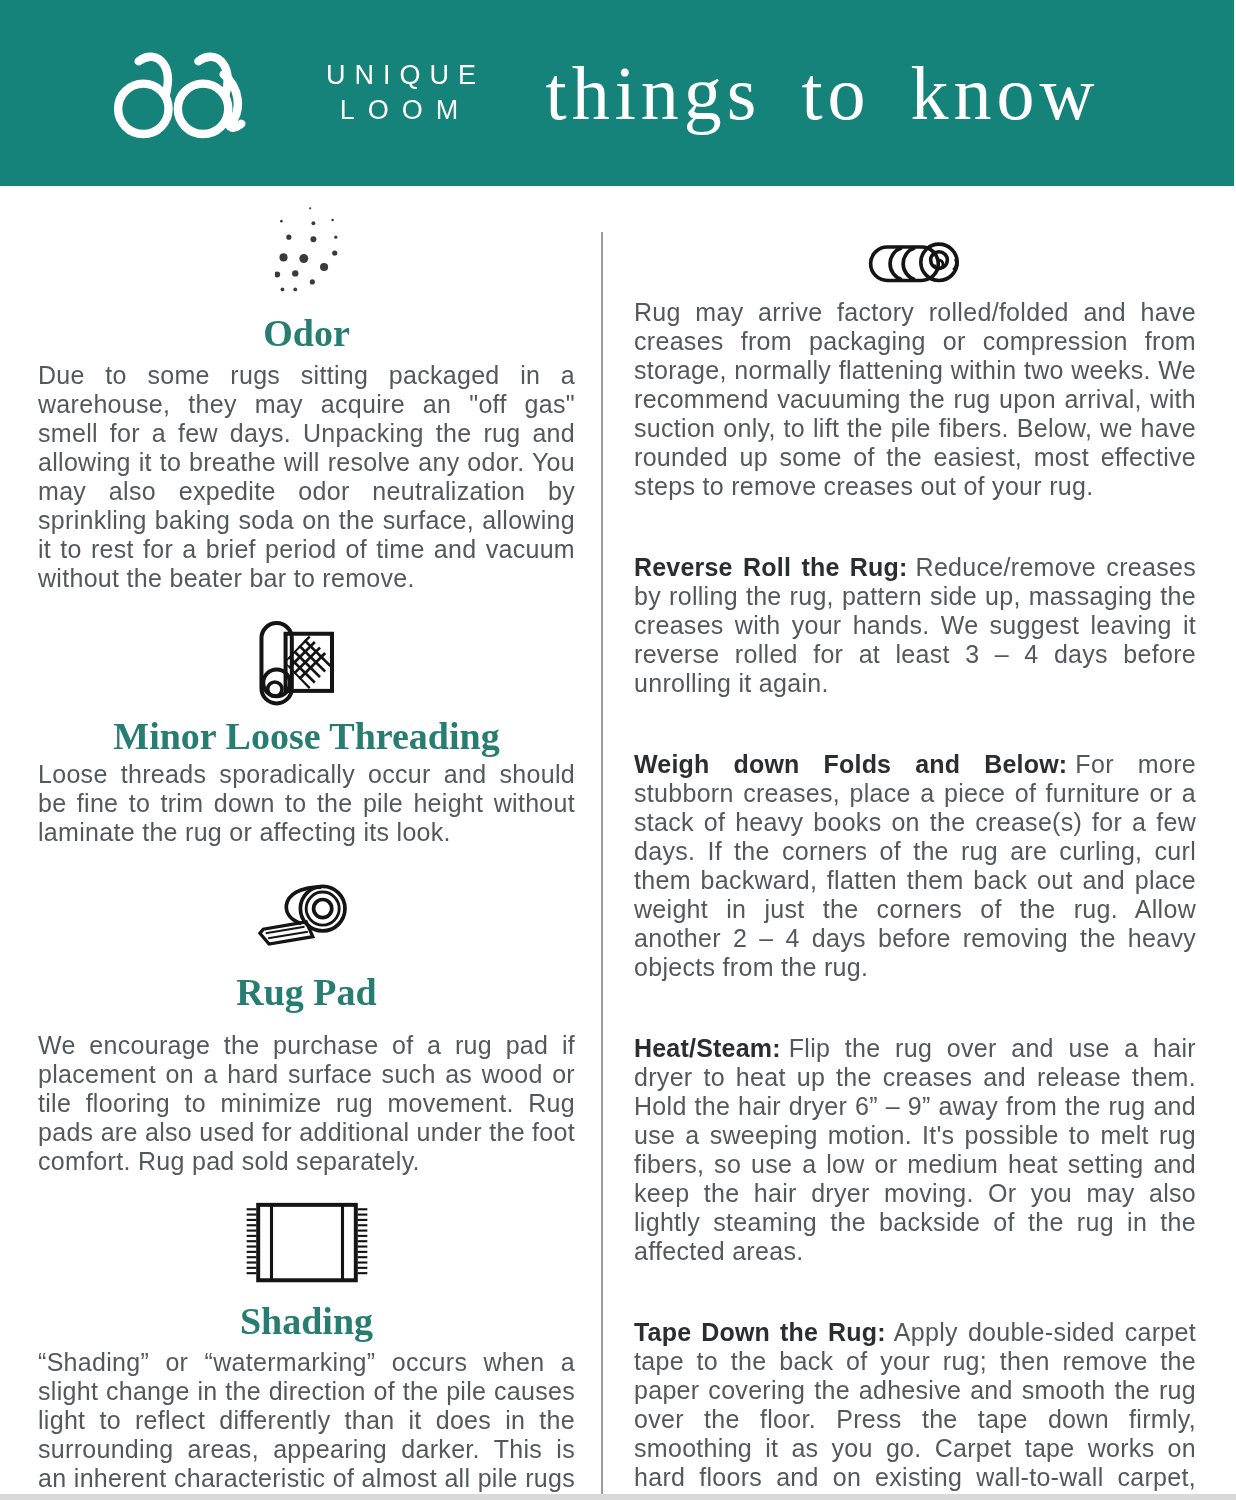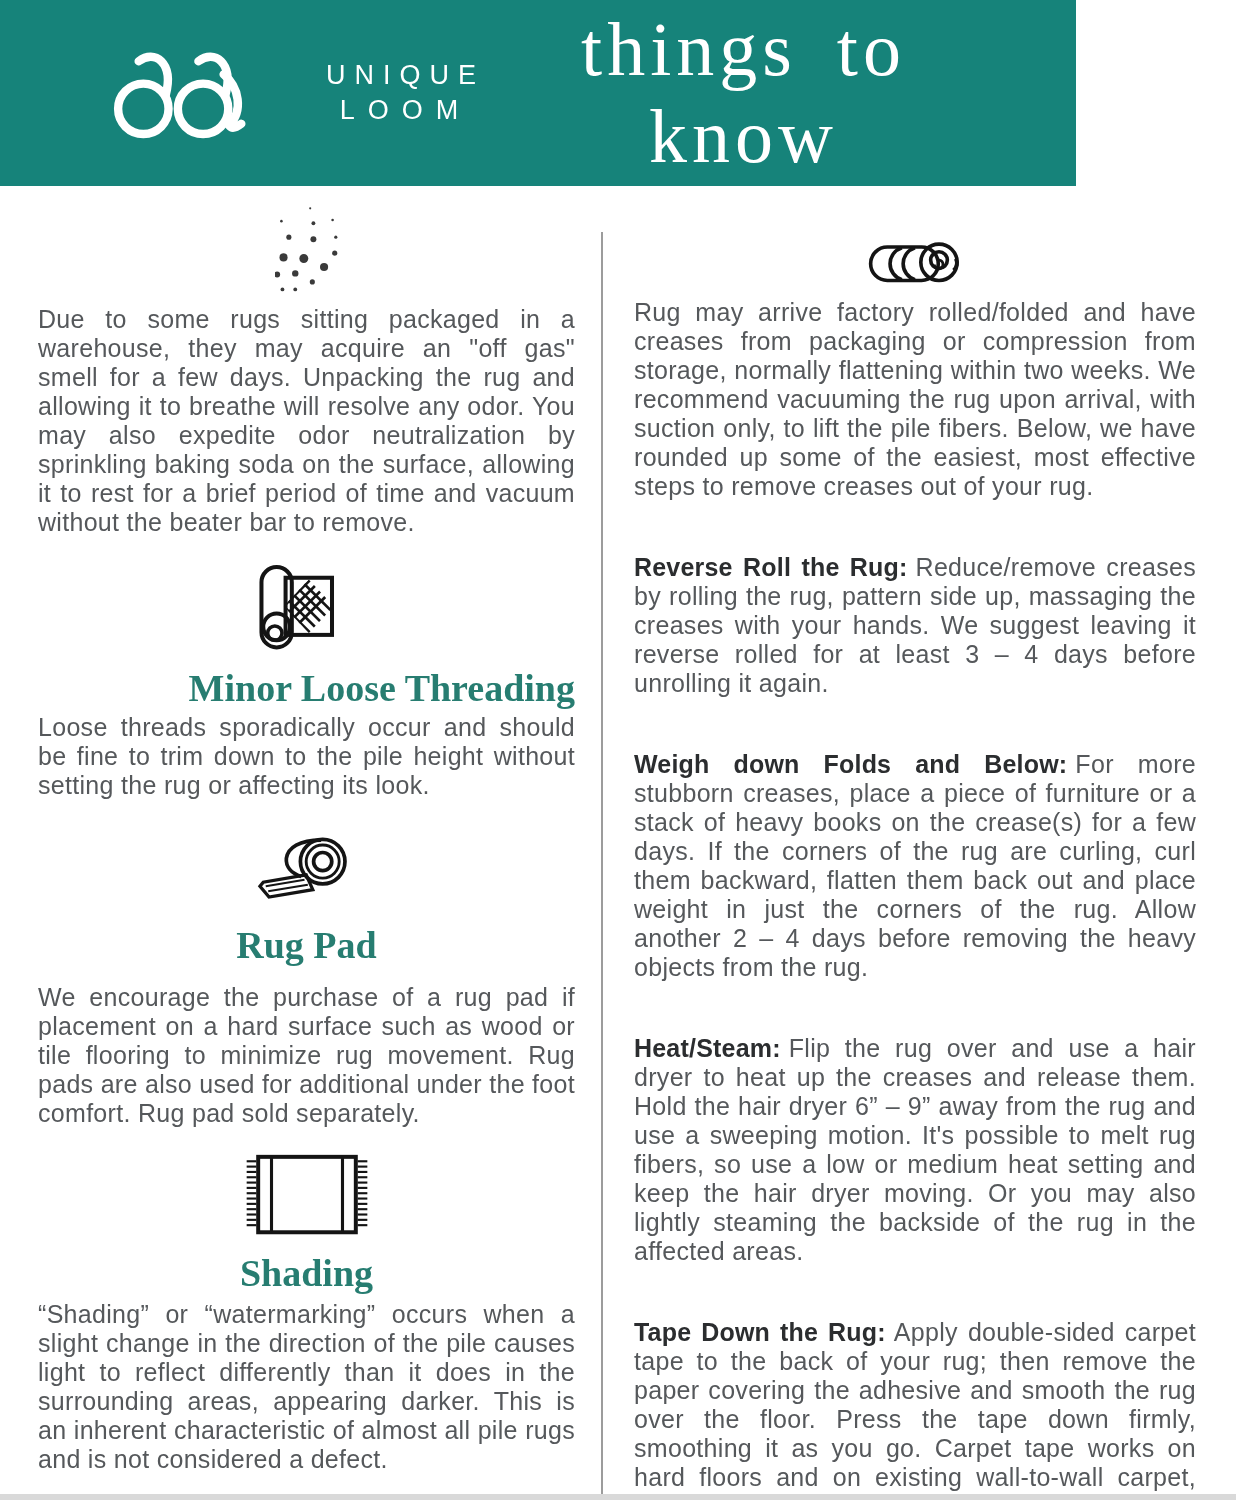--- a/index.html
+++ b/index.html
@@ -5,21 +5,21 @@
   :root{
     --header-bg:#16837a; --header-text:#ffffff; --heading:#277d71;
     --body-text:#55585b; --label-text:#2b2d2f; --icon-stroke:#141414;
     --divider:#9c9c9c; --bottom-bar:#d9d9d9;
   }
   *{margin:0;padding:0;box-sizing:border-box;}
   html,body{background:#fff;}
   .page{position:relative;width:1236px;height:1500px;background:#fff;overflow:hidden;
          font-family:"Liberation Sans",sans-serif;}
   
-  .header{position:absolute;left:0;top:0;width:1076px;height:186px;
+  .header{position:absolute;left:0;top:0;width:1234px;height:186px;
           background:var(--header-bg);display:flex;align-items:center;}
   .logo-wrap{display:flex;align-items:center;margin-left:104px;}
   .logo-mark{width:200px;height:112px;flex:0 0 auto;}
   .brand-text{color:var(--header-text);margin-left:22px;text-align:center;}
   .brand-line1{font-size:27px;letter-spacing:9px;line-height:1.3;}
   .brand-line2{font-size:27px;letter-spacing:13px;line-height:1.3;}
   .header-title{flex:1;text-align:center;padding-right:74px;color:var(--header-text);
           font-family:"Liberation Serif",serif;font-size:76px;letter-spacing:5px;word-spacing:16px;}
   
   .col{position:absolute;top:186px;}
@@ -34,21 +34,21 @@
   .body-text{color:var(--body-text);font-size:25px;line-height:1.16;text-align:justify;
              letter-spacing:0.3px;}
   .tip{color:var(--body-text);font-size:25px;line-height:1.16;text-align:justify;
        letter-spacing:0.3px;margin-top:52px;}
   .tip strong{color:var(--label-text);font-weight:700;margin-right:8px;letter-spacing:0.2px;}
   
   .s-odor .icon-row{margin-top:20px;}
   .s-odor .sec-heading{margin-top:12px;}
   .s-odor .body-text{margin-top:5px;}
   .s-thread .icon-row{margin-top:26px;}
-  .s-thread .sec-heading{margin-top:8px;text-align:right;}
+  .s-thread .sec-heading{margin-top:0;}
   .s-thread .body-text{margin-top:2px;}
   .s-pad .icon-row{margin-top:30px;}
   .s-pad .sec-heading{margin-top:12px;}
   .s-pad .body-text{margin-top:16px;}
   .s-shade .icon-row{margin-top:24px;}
   .s-shade .sec-heading{margin-top:10px;}
   .s-shade .body-text{margin-top:4px;}
   .s-crease .icon-row{margin-top:52px;}
   .s-crease .sec-heading{margin-top:16px;}
   .s-crease .body-text{margin-top:6px;}
@@ -96,20 +96,21 @@
               <circle cx="56" cy="44" r="2.4"></circle>
             <circle cx="2" cy="64" r="2.8"></circle>
               <circle cx="19" cy="63" r="3"></circle>
             <circle cx="46" cy="57" r="3.8"></circle>
               <circle cx="35" cy="71" r="2.4"></circle>
             <circle cx="7" cy="78" r="1.8"></circle>
               <circle cx="19" cy="78" r="1.8"></circle>
           </g>
         </svg>
       </div>
+      <h2 class="sec-heading">Odor</h2>
       <p class="body-text">Due to some rugs sitting packaged in a warehouse, they may acquire an "off gas" smell for a few days. Unpacking the rug and allowing it to breathe will resolve any odor. You may also expedite odor neutralization by sprinkling baking soda on the surface, allowing it to rest for a brief period of time and vacuum without the beater bar to remove.</p>
     </div>
 
     <div class="section s-thread">
       <div class="icon-row">
         <svg width="100" height="92" viewBox="0 0 112 102" aria-hidden="true">
           <defs>
             <clipPath id="xhatch">
                 <polygon points="58,18 86,48 58,78 30,48"></polygon>
               </clipPath>
@@ -126,21 +127,21 @@
             <line x1="26" y1="64" x2="90" y2="0"></line>
               <line x1="26" y1="76" x2="90" y2="12"></line>
             <line x1="26" y1="88" x2="90" y2="24"></line>
           </g>
           <rect x="5" y="4" width="34" height="90" rx="17" fill="#fff" class="ln" stroke-width="4.5"></rect>
           <circle cx="22" cy="71" r="15" fill="#fff" class="ln" stroke-width="4.5"></circle>
           <circle cx="20" cy="78" r="8" fill="#fff" class="ln" stroke-width="4"></circle>
         </svg>
       </div>
       <h2 class="sec-heading">Minor Loose Threading</h2>
-      <p class="body-text">Loose threads sporadically occur and should be fine to trim down to the pile height without setting the rug or affecting its look.</p>
+      <p class="body-text">Loose threads sporadically occur and should be fine to trim down to the pile height without laminate the rug or affecting its look.</p>
     </div>
 
     <div class="section s-pad">
       <div class="icon-row">
         <svg width="104" height="78" viewBox="0 0 126 86" aria-hidden="true">
           <path d="M80 8 C54 8 40 17 38 30 C37 40 44 48 56 52" class="ln" stroke-width="4.5"></path>
           <path d="M62 50 L10 59 L6 64 L17 77 L70 68 Z" fill="#fff" class="ln" stroke-width="4"></path>
           <path d="M60 56 L13 64" class="ln" stroke-width="2.5"></path>
           <path d="M16 70 L64 62" class="ln" stroke-width="2.5"></path>
           <circle cx="82" cy="34" r="27" fill="#fff" class="ln" stroke-width="4.5"></circle>

